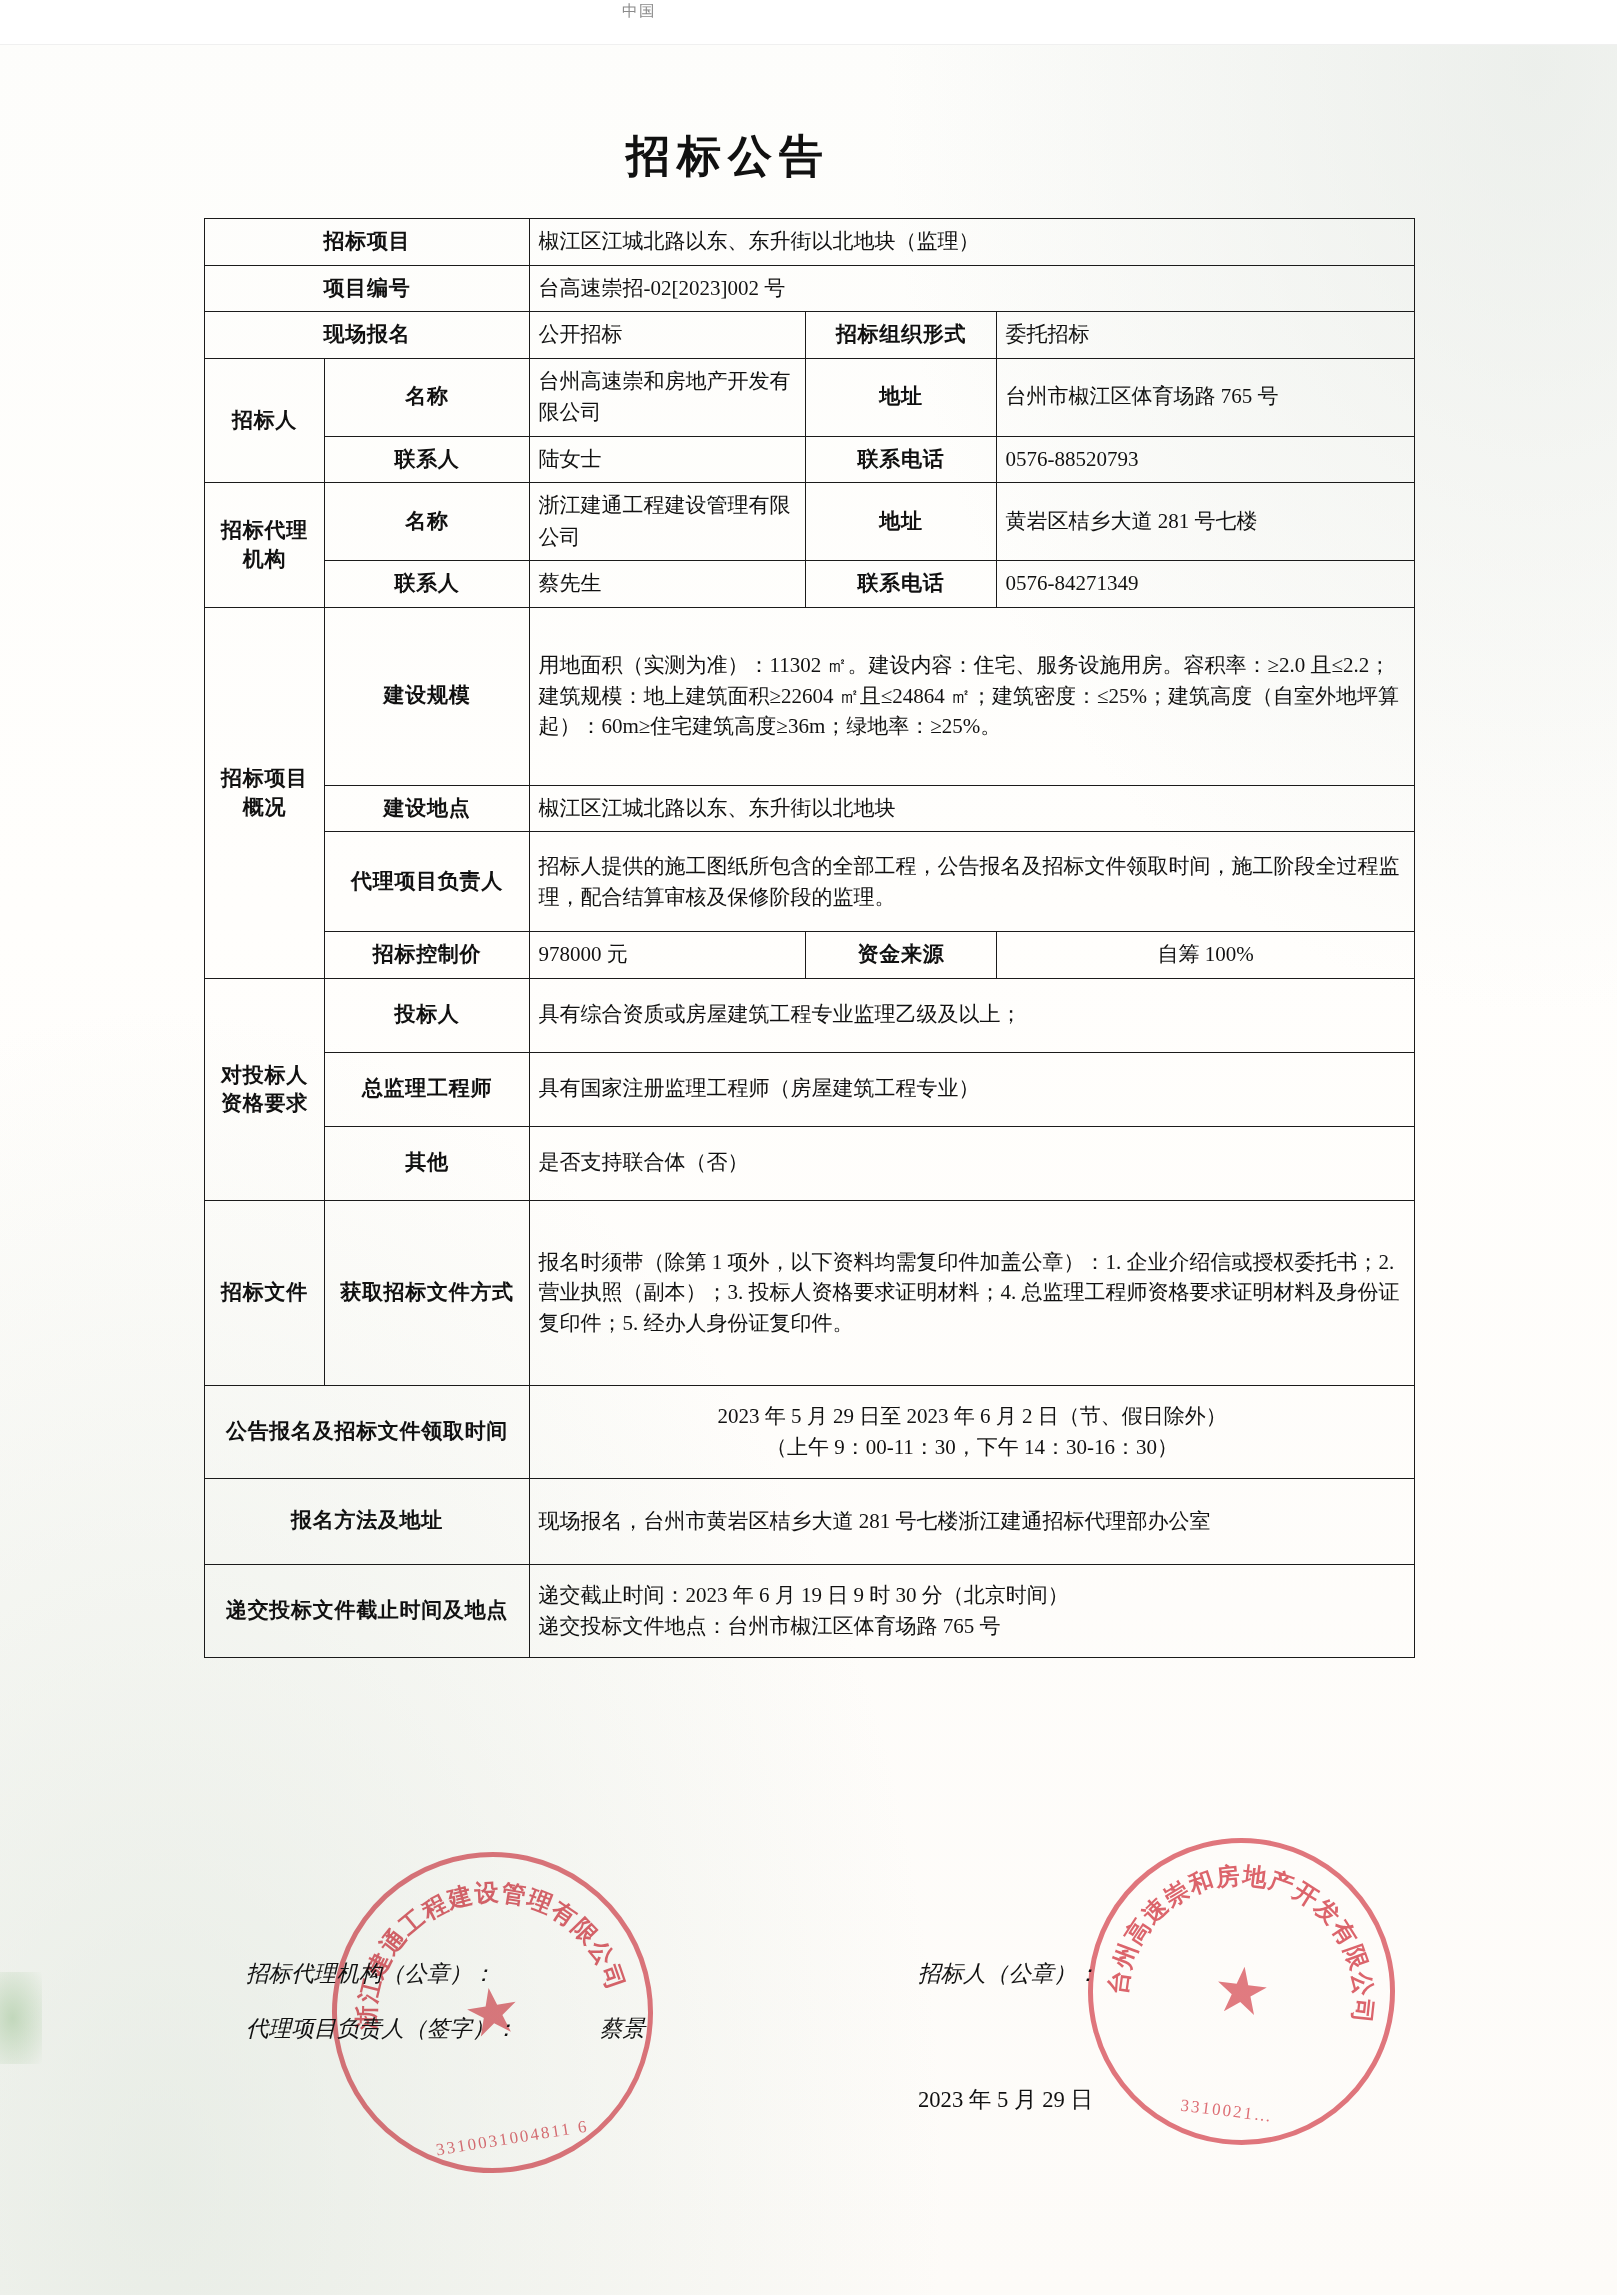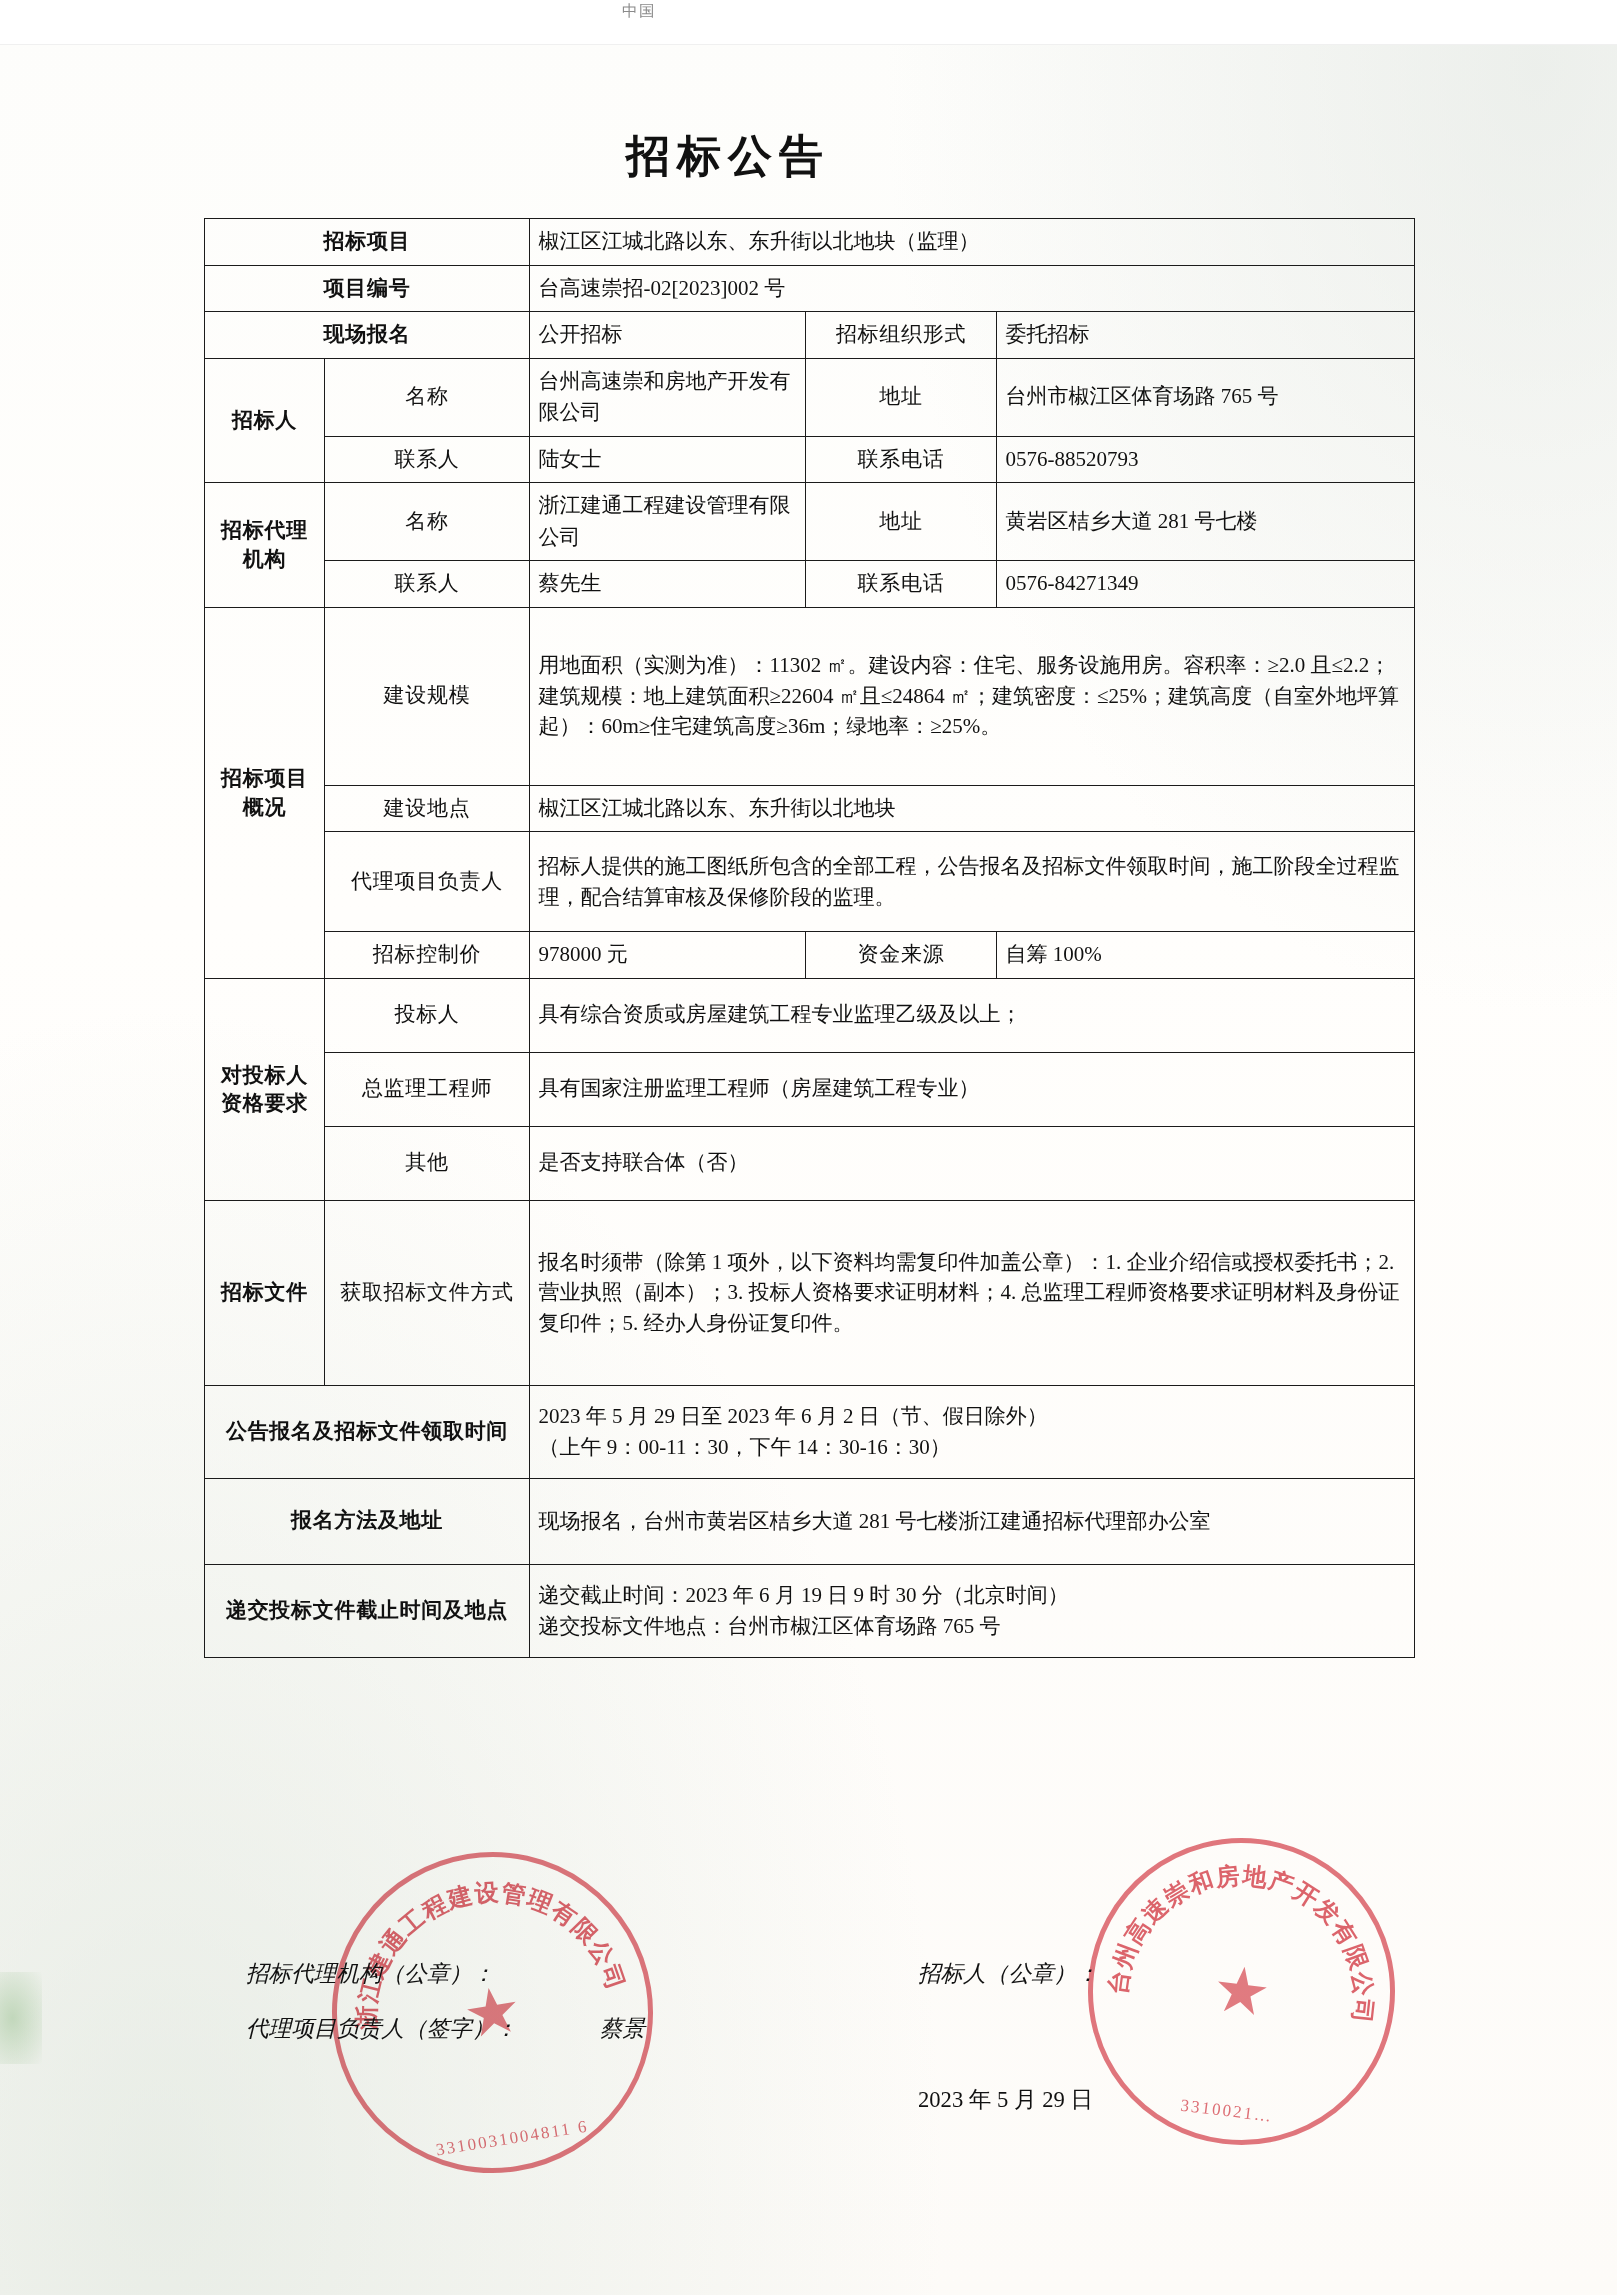--- a/index.html
+++ b/index.html
@@ -67,28 +67,29 @@
     vertical-align: middle;
   }
   td.lbl {
     text-align: center;
     font-weight: 700;
     letter-spacing: 0.7px;
     margin-top: 13px;
   }
   td.lbl-v {
     text-align: center;
-    font-weight: 400;
+    font-weight: 700;
     letter-spacing: 0.7px;
   }
   td.val {
     text-align: left;
     padding-left: 11.3px;
   }
   td.val-c {
+    text-align: center;
   }
   .tight { line-height: 1.45; }
 
   
   .stamp {
     position: absolute;
     border-radius: 50%;
     border: 5px solid rgba(206, 36, 48, 0.62);
     color: rgba(206, 36, 48, 0.68);
     pointer-events: none;

